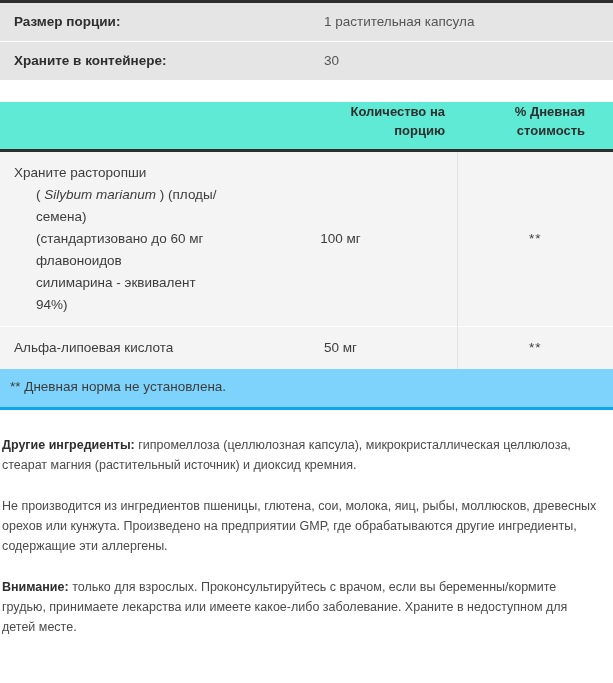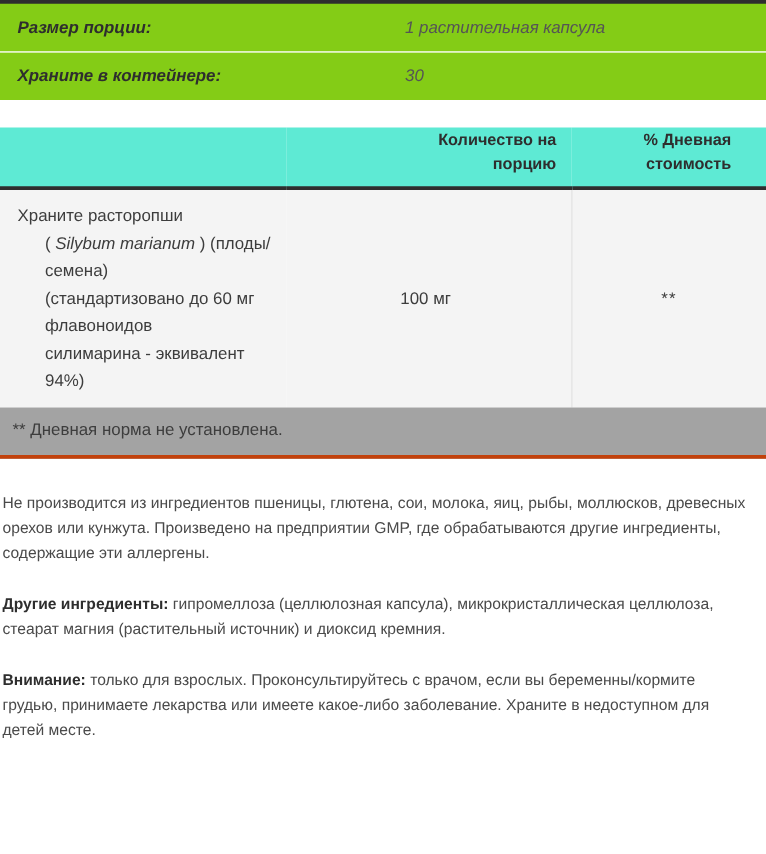--- a/index.html
+++ b/index.html
@@ -22,22 +22,21 @@
   }
 
   
   .serving-table {
     width: 100%;
     border-collapse: collapse;
     border-top: 3px solid #2e2e2e;
     table-layout: fixed;
   }
   .serving-table tr {
-    background: #84cc16;
-    font-style: italic;
+    background: #e5e5e5;
   }
   .serving-table tr + tr td {
     border-top: 1px solid #ffffff;
   }
   .serving-table td {
     padding: 10px 0 10px 14px;
     font-size: 13.5px;
     line-height: 18px;
     vertical-align: middle;
   }
@@ -112,23 +111,23 @@
     border-top: 1px solid #ffffff;
   }
   .ind {
     display: block;
     padding-left: 22px;
   }
   .latin { font-style: italic; }
 
   
   .footnote-wrap {
-    border-bottom: 3px solid #c2410c;
+    border-bottom: 3px solid #0ea5e9;
     padding: 9px 4px 11px 10px;
-    background: #a3a3a3;
+    background: #7dd3fc;
   }
   .footnote {
     font-size: 13.5px;
     line-height: 18px;
     color: #3d3d3d;
     margin: 0;
   }
 
   
   .notes {
@@ -185,29 +184,34 @@
       <tr>
         <td class="name">
           <span>Храните расторопши</span>
           <span class="ind"><span>( </span><span class="latin">Silybum marianum</span><span> ) (плоды/семена)</span></span>
           <span class="ind">(стандартизовано до 60 мг флавоноидов</span>
           <span class="ind">силимарина - эквивалент 94%)</span>
         </td>
         <td class="amount">100 мг</td>
         <td class="dv">**</td>
       </tr>
+      <tr>
+        <td class="name">Альфа-липоевая кислота</td>
+        <td class="amount">50 мг</td>
+        <td class="dv">**</td>
+      </tr>
     </tbody>
   </table>
 
   <div class="footnote-wrap">
     <p class="footnote">** Дневная норма не установлена.</p>
   </div>
 
   <div class="notes">
+    <p><b>Другие ингредиенты:</b><span> гипромеллоза (целлюлозная капсула), микрокристаллическая целлюлоза, стеарат магния (растительный источник) и диоксид кремния.</span></p>
+
     <p>Не производится из ингредиентов пшеницы, глютена, сои, молока, яиц, рыбы, моллюсков, древесных орехов или кунжута. Произведено на предприятии GMP, где обрабатываются другие ингредиенты, содержащие эти аллергены.</p>
 
-    <p><b>Другие ингредиенты:</b><span> гипромеллоза (целлюлозная капсула), микрокристаллическая целлюлоза, стеарат магния (растительный источник) и диоксид кремния.</span></p>
-
     <p><b>Внимание:</b><span> только для взрослых. Проконсультируйтесь с врачом, если вы беременны/кормите грудью, принимаете лекарства или имеете какое-либо заболевание. Храните в недоступном для детей месте.</span></p>
 
   </div>
 
 </div>
 
 </body></html>

